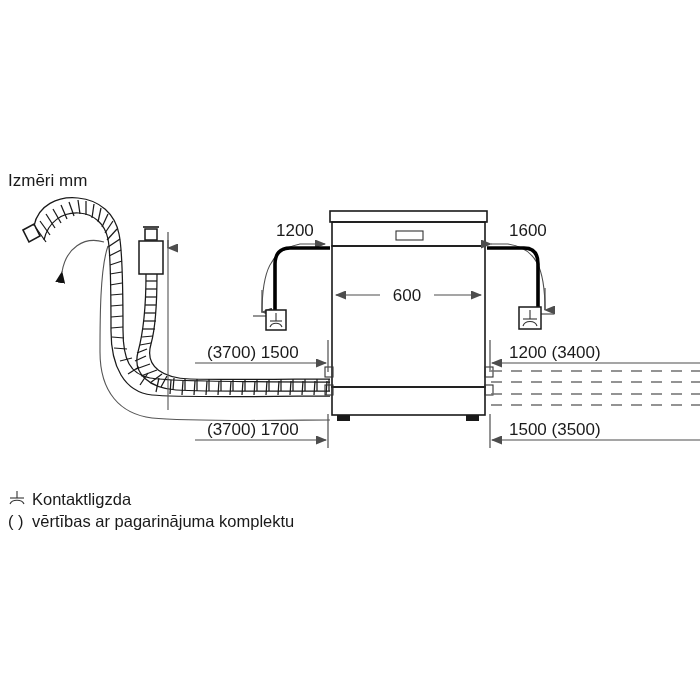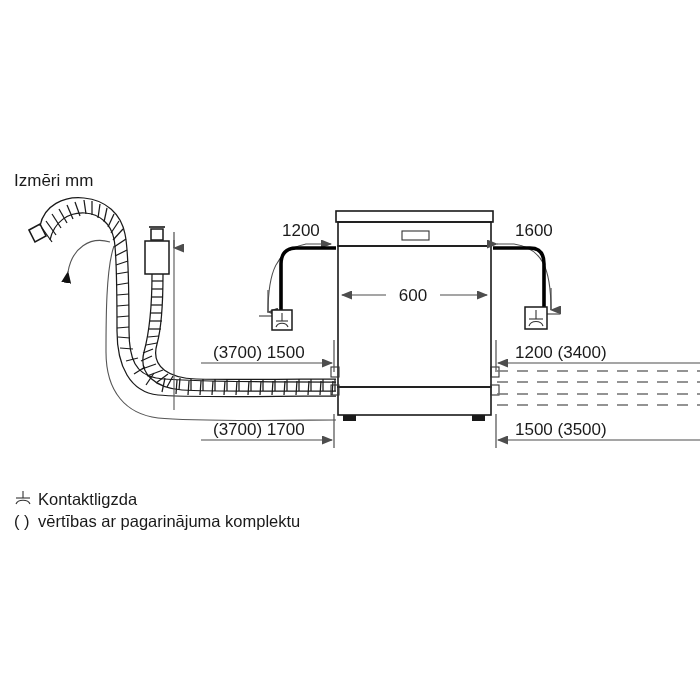--- a/index.html
+++ b/index.html
@@ -12,21 +12,21 @@
     width: 700px;
     height: 700px;
     font-family: "Liberation Sans", sans-serif;
     color: #1a1a1a;
     overflow: hidden;
     position: relative;
   }
   #diagram-root {
     position: absolute;
     top: 0;
-    left: 6px;
+    left: 0;
     width: 568px;
     height: 700px;
   }
   svg#drawing {
     display: block;
     width: 700px;
     height: 700px;
   }
   .dim-text {
     font-family: "Liberation Sans", sans-serif;

